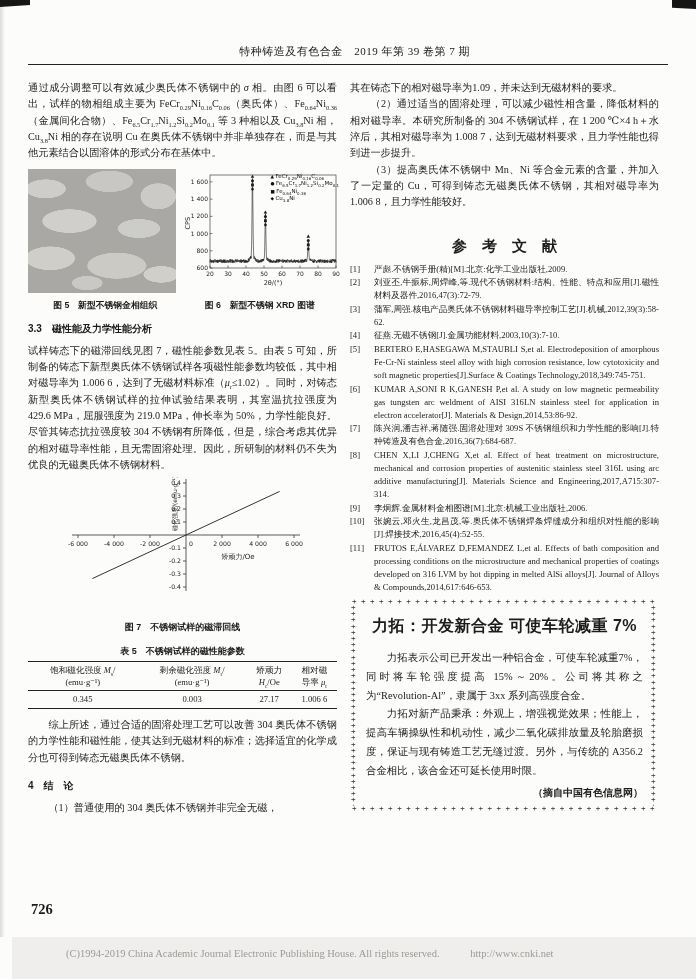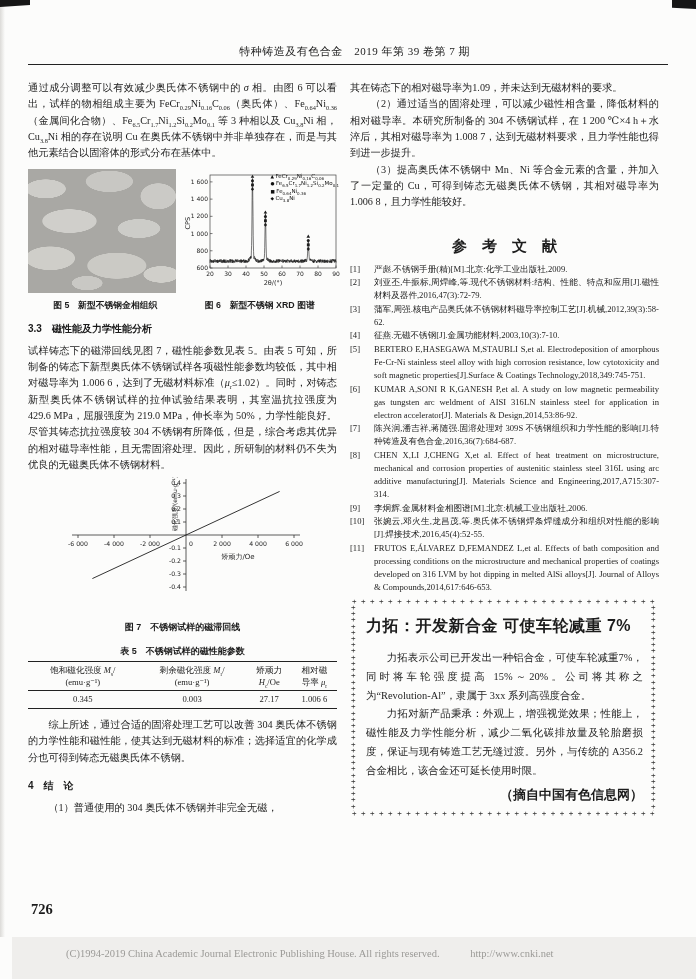--- a/index.html
+++ b/index.html
@@ -71,24 +71,24 @@
   .editor{text-align:right;font-weight:bold;font-size:9.5px;margin:7px 2px 8px 0;
        font-family:"Liberation Sans","DejaVu Sans",sans-serif;}
 
   .ad-box{position:relative;margin-top:4px;padding:15px 16px 12px 16px;}
   .plus-h{position:absolute;left:2px;right:2px;height:8px;overflow:hidden;font-size:7.5px;
        line-height:8px;color:#333;white-space:nowrap;font-family:"DejaVu Sans Mono",monospace;}
   .plus-h.top{top:0;} .plus-h.bot{bottom:0;}
   .plus-v{position:absolute;top:7px;bottom:7px;width:7px;overflow:hidden;font-size:7.5px;
        line-height:6.2px;color:#333;word-break:break-all;font-family:"DejaVu Sans Mono",monospace;}
   .plus-v.left{left:1px;} .plus-v.right{right:1px;}
-  .ad-title{font-weight:bold;font-size:16px;letter-spacing:.5px;margin-bottom:10px;
+  .ad-title{text-align:center;font-weight:bold;font-size:16px;letter-spacing:.5px;margin-bottom:10px;
        font-family:"Liberation Sans","DejaVu Sans",sans-serif;}
   .ad-box p{text-indent:2em;font-size:10.4px;line-height:1.82;}
-  .ad-source{text-align:right;font-weight:bold;font-size:13px;margin-top:4px;
+  .ad-source{text-align:right;font-weight:bold;font-size:10px;margin-top:4px;
        font-family:"Liberation Sans","DejaVu Sans",sans-serif;}
 
   .page-footer{position:absolute;left:12px;right:0;bottom:0;height:42px;background:#efeeec;
        color:#9b9a97;font-size:10.5px;padding:11px 0 0 54px;}
   .page-footer .url{margin-left:28px;}
 </style>
 </head>
 <body>
 
 <div class="edge-left"></div>
@@ -312,21 +312,21 @@
       </div>
       </div>
 
     <div class="ad-box">
       <div class="plus-h top">+ + + + + + + + + + + + + + + + + + + + + + + + + + + + + + + + + + + + + + + + + + + + + + + + + + + + + + + + + + + + + + + + + + + + + + </div>
       <div class="plus-h bot">+ + + + + + + + + + + + + + + + + + + + + + + + + + + + + + + + + + + + + + + + + + + + + + + + + + + + + + + + + + + + + + + + + + + + + + </div>
       <div class="plus-v left">++++++++++++++++++++++++++++++++++++++++++++++++++++++++++++++++++++++++++++++++</div>
       <div class="plus-v right">++++++++++++++++++++++++++++++++++++++++++++++++++++++++++++++++++++++++++++++++</div>
       <div class="ad-title">力拓：开发新合金 可使车轮减重 7%</div>
       <p>力拓表示公司已开发出一种铝合金，可使车轮减重7%，同时将车轮强度提高 15%～20%。公司将其称之为“Revolution-Al”，隶属于 3xx 系列高强度合金。</p>
-      <p>力拓对新产品秉承：外观上，增强视觉效果；性能上，磁性能及力学性能分析，减少二氧化碳排放量及轮胎磨损度，保证与现有铸造工艺无缝过渡。另外，与传统的 A356.2 合金相比，该合金还可延长使用时限。</p>
+      <p>力拓对新产品秉承：外观上，增强视觉效果；性能上，提高车辆操纵性和机动性，减少二氧化碳排放量及轮胎磨损度，保证与现有铸造工艺无缝过渡。另外，与传统的 A356.2 合金相比，该合金还可延长使用时限。</p>
       <div class="ad-source">（摘自中国有色信息网）</div>
     </div>
   </div>
 </div>
 
 <div class="page-number">726</div>
 
 <div class="page-footer">
   <span>(C)1994-2019 China Academic Journal Electronic Publishing House. All rights reserved.</span>
   <span class="url">http://www.cnki.net</span>

